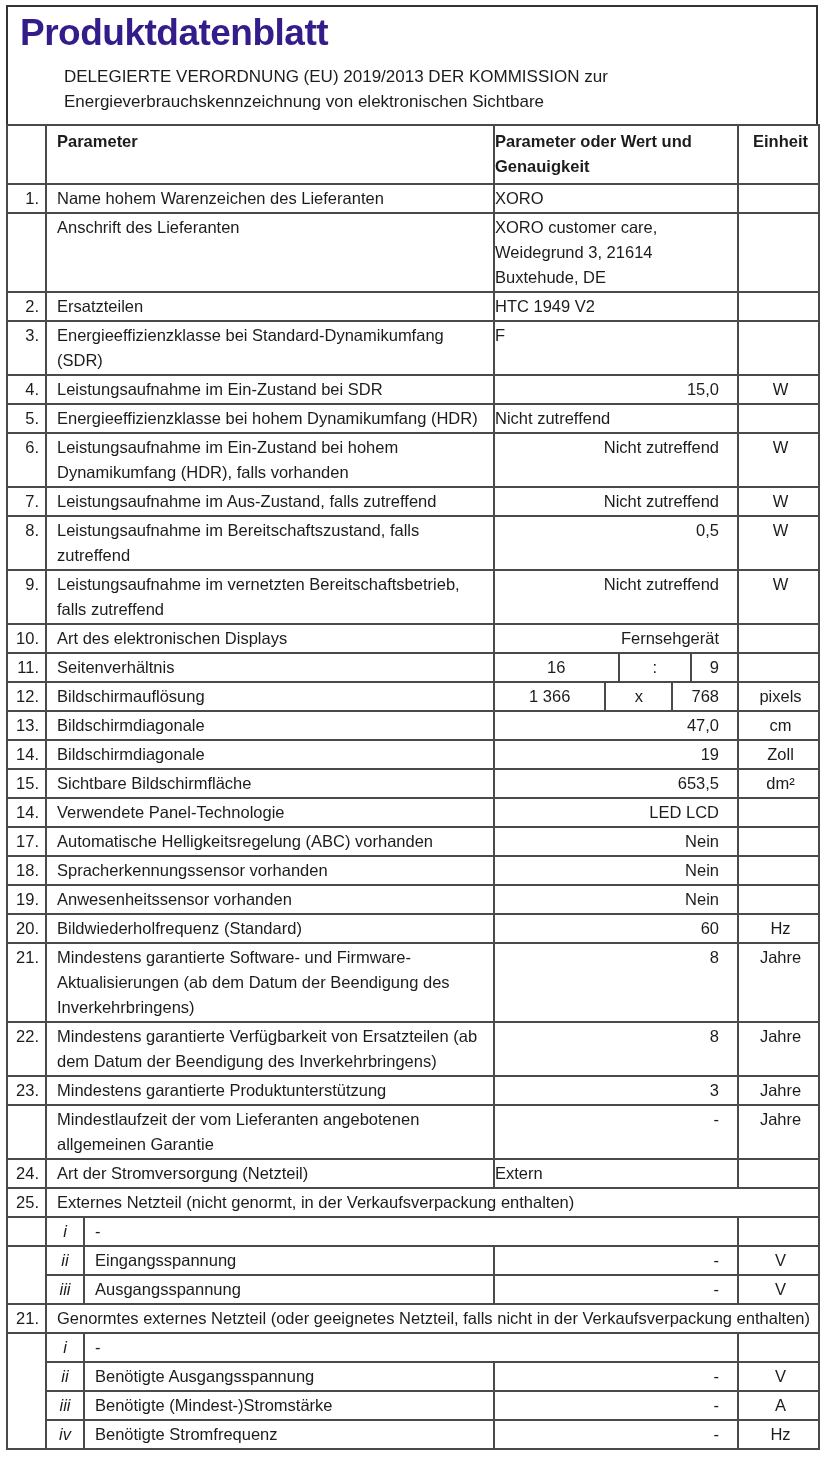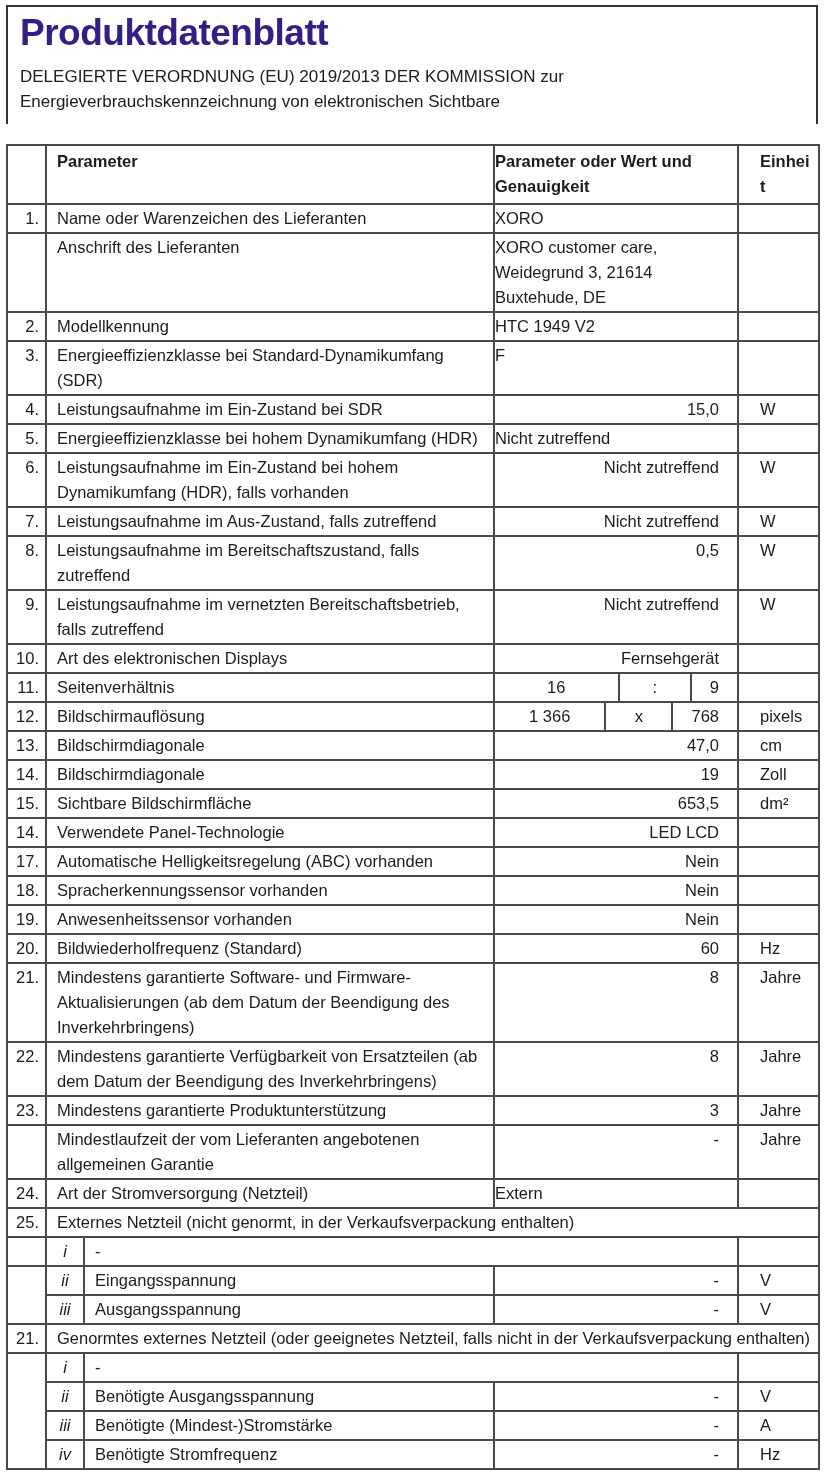--- a/index.html
+++ b/index.html
@@ -1,29 +1,29 @@
 <!DOCTYPE html>
 <html><head>
 <meta charset="utf-8">
 <style>
   html,body{margin:0;padding:0;background:#ffffff;}
   body{font-family:"Liberation Sans",sans-serif;color:#1c1c1c;}
   .sheet{width:812px;margin:5px 6px;}
   .title-block{border:2px solid #333333;border-bottom:none;padding:4px 12px 10px 12px;}
   .doc-title{margin:0;font-size:37px;line-height:44px;font-weight:bold;color:#341d8a;letter-spacing:-0.5px;}
-  .doc-sub{font-size:17px;line-height:25px;margin-top:9px;color:#1c1c1c;}
-  table{border-collapse:collapse;width:100%;table-layout:fixed;border:2px solid #333333;margin-top:20px;}
+  .doc-sub{font-size:17px;line-height:25px;margin-top:9px;color:#1c1c1c;margin-left:44px;}
+  table{border-collapse:collapse;width:100%;table-layout:fixed;border:2px solid #333333;}
   td{border:2px solid #4a4a4a;vertical-align:top;font-size:16.5px;line-height:25px;padding:1px 8px;overflow-wrap:break-word;}
   td.hd{font-weight:bold;padding-top:3px;padding-bottom:4px;}
   .c-num{text-align:right;padding-right:6px;padding-left:2px;}
   .c-roman{text-align:center;font-style:italic;padding-left:2px;padding-right:2px;}
   .c-param{padding-left:10px;padding-right:8px;}
   .v-left{text-align:left;padding-left:0;}
   .v-right{text-align:right;padding-right:18px;}
-  .c-unit{padding-left:21px;padding-right:4px;}
+  .c-unit{padding-left:8px;padding-right:4px;text-align:center;}
   .ratio-td{padding:0;}
   .ratio{display:flex;width:100%;}
   .ratio span{display:block;text-align:center;line-height:25px;padding:1px 18px;}
   .r-a{width:101px;}
   .r-sep{width:40px;border-left:2px solid #4a4a4a;border-right:2px solid #4a4a4a;}
   .r-b{flex:1;}
 </style>
 </head>
 <body>
 
@@ -48,35 +48,35 @@
     <tbody>
         <tr>
       <td class="hd c-num"></td>
       <td class="hd c-param" colspan="2">Parameter</td>
       <td class="hd v-left">Parameter oder Wert und Genauigkeit</td>
       <td class="hd c-unit">Einheit</td>
     </tr>
 
     <tr>
       <td class="c-num">1.</td>
-      <td class="c-param" colspan="2">Name oder Warenzeichen des Lieferanten</td>
+      <td class="c-param" colspan="2">Name hohem Warenzeichen des Lieferanten</td>
       <td class="v-left">XORO</td>
       <td class="c-unit"></td>
     </tr>
 
     <tr>
       <td class="c-num"></td>
       <td class="c-param" colspan="2">Anschrift des Lieferanten</td>
       <td class="v-left">XORO customer care, Weidegrund 3, 21614 Buxtehude, DE</td>
       <td class="c-unit"></td>
     </tr>
 
     <tr>
       <td class="c-num">2.</td>
-      <td class="c-param" colspan="2">Modellkennung</td>
+      <td class="c-param" colspan="2">Ersatzteilen</td>
       <td class="v-left">HTC 1949 V2</td>
       <td class="c-unit"></td>
     </tr>
 
     <tr>
       <td class="c-num">3.</td>
       <td class="c-param" colspan="2">Energieeffizienzklasse bei Standard-Dynamikumfang (SDR)</td>
       <td class="v-left">F</td>
       <td class="c-unit"></td>
     </tr>

